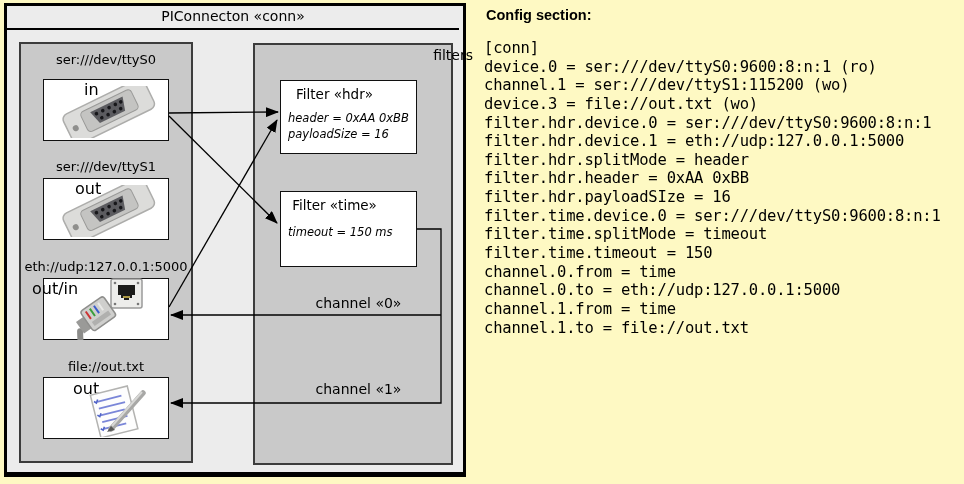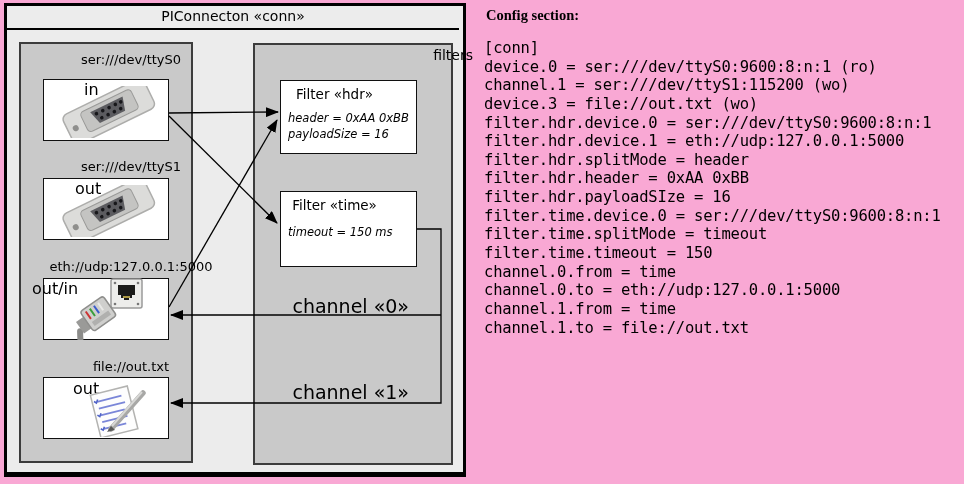--- a/index.html
+++ b/index.html
@@ -1,48 +1,48 @@
 <!DOCTYPE html>
 <html><head>
 <meta charset="utf-8">
 <style>
   html,body{margin:0;padding:0;background:#fff;}
-  .stage{position:relative;width:964px;height:484px;background:#f9a8d4;overflow:hidden;
+  .stage{position:relative;width:964px;height:484px;background:#fef9c3;overflow:hidden;
          font-family:"DejaVu Sans","Liberation Sans",sans-serif;color:#000;}
   .abs{position:absolute;}
 
   
   .outer{left:4px;top:3px;width:462px;height:474px;box-sizing:border-box;
          border:3px solid #000;border-bottom-width:5px;background:#ececec;z-index:0;}
   .diagram-title{left:7px;top:8px;width:452px;text-align:center;font-size:14px;z-index:2;}
   .title-rule{left:7px;top:28px;width:452px;height:2px;background:#000;z-index:2;}
 
   .panel{box-sizing:border-box;background:#c9c9c9;border:2px solid #3c3c3c;z-index:1;}
   .devices-panel{left:19px;top:42px;width:174px;height:421px;}
   .filters-panel{left:253px;top:43px;width:200px;height:422px;}
   .filters-title{left:253px;top:47px;width:220px;text-align:right;font-size:14px;z-index:2;}
 
-  .dev-label{left:19px;width:174px;text-align:center;font-size:13px;z-index:2;padding-left:25px;}
+  .dev-label{left:19px;width:174px;text-align:center;font-size:13px;z-index:2;}
   .dev-box{left:43px;width:126px;height:62px;box-sizing:border-box;background:#fff;
            border:1.5px solid #101010;z-index:2;}
   .mode{z-index:3;font-size:16px;}
 
   .filter-box{left:280px;width:137px;box-sizing:border-box;background:#fff;
               border:1.5px solid #101010;z-index:2;}
   .filter-title{width:109px;text-align:center;font-size:13.5px;z-index:3;}
   .filter-line{font-size:11.5px;line-height:16px;z-index:3;white-space:pre;font-style:italic;}
 
-  .channel-label{left:292px;width:117px;text-align:right;font-size:19px;z-index:3;}
+  .channel-label{left:300px;width:117px;text-align:center;font-size:14px;z-index:3;}
 
   .overlay{left:0;top:0;z-index:4;pointer-events:none;}
   .icon-svg{z-index:3;}
 
   
   .config-heading{left:486px;top:7px;font-size:14.5px;font-weight:bold;
-                  font-family:Liberation Serif, serif;}
+                  font-family:Liberation Sans, sans-serif;}
   .config-lines{left:484px;top:39px;font-family:"DejaVu Sans Mono","Liberation Mono",monospace;
                 font-size:15.5px;line-height:18.65px;letter-spacing:-0.2px;}
   .config-line{white-space:pre;height:18.65px;}
 </style>
 </head>
 <body>
 
 <div class="stage">
 
   <div class="abs outer"></div>

